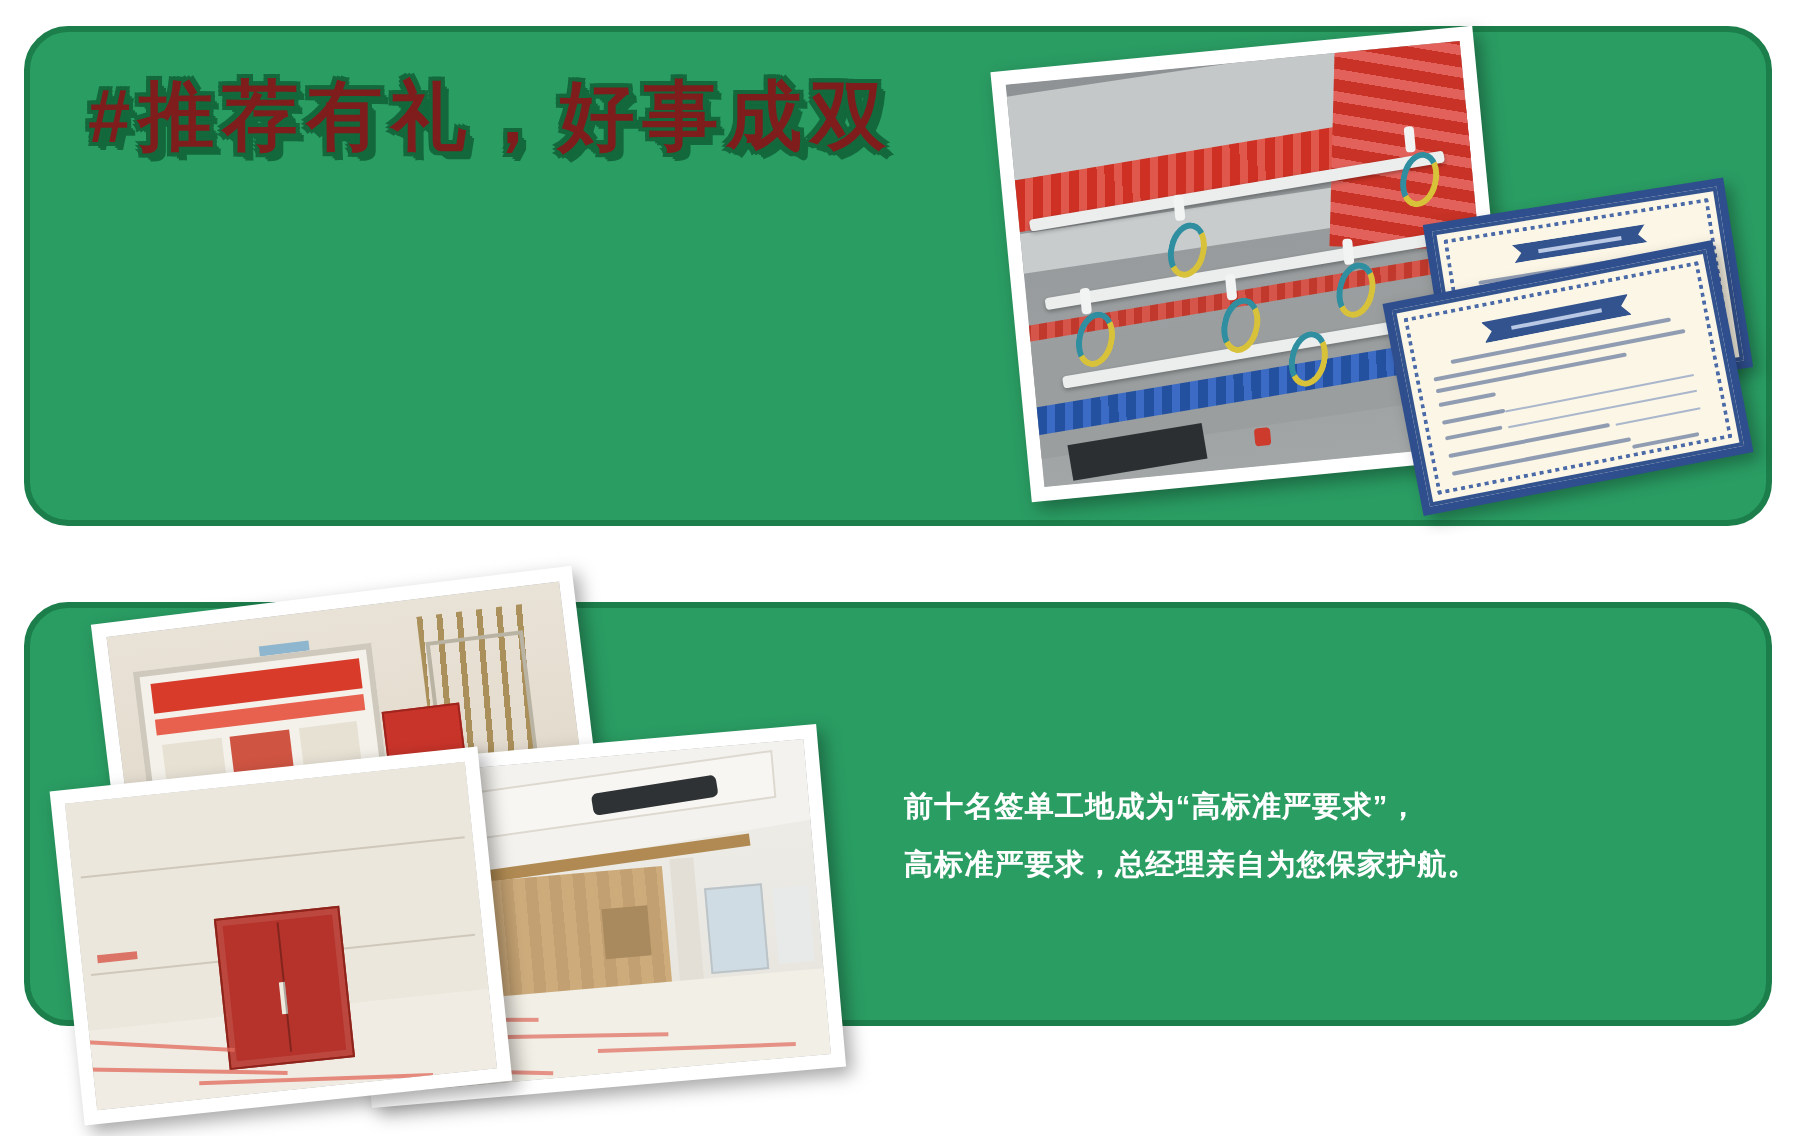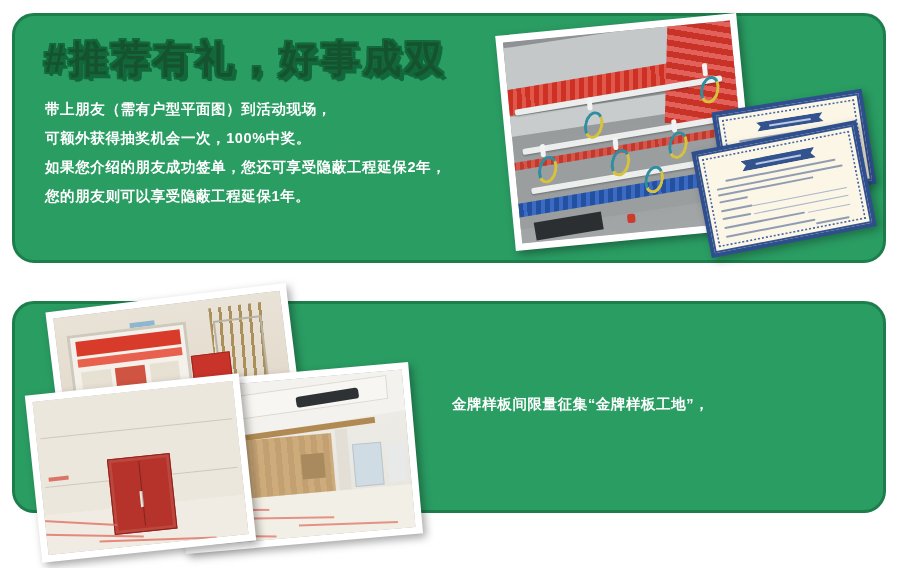--- a/index.html
+++ b/index.html
@@ -19,21 +19,21 @@
   }
   #panel-1{ left:12px; top:13px; width:874px; height:250px; }
   #panel-2{ left:12px; top:301px; width:874px; height:212px; }
 
   
   .headline{
     position:absolute;
     font-size:38px;
     font-weight:bold;
     letter-spacing:4px;
-    color:#14532d;
+    color:#7f1d1d;
     white-space:nowrap;
     line-height:1;
     text-shadow:
       2px 0 0 #13683c, -2px 0 0 #13683c, 0 2px 0 #13683c, 0 -2px 0 #13683c,
       2px 2px 0 #13683c, -2px 2px 0 #13683c, 2px -2px 0 #13683c, -2px -2px 0 #13683c,
       3px 3px 0 #13683c, 4px 4px 0 #13683c;
   }
   #headline-1{ left:44px; top:40px; }
   #headline-2{ left:455px; top:332px; }
 
@@ -247,26 +247,20 @@
 </style>
 </head>
 <body>
 
 <div class="stage">
 
   <div class="panel" id="panel-1"></div>
 
   <div class="headline" id="headline-1">#推荐有礼，好事成双</div>
 
-  <div class="bodycopy" id="body-1">
-    <span class="line">带上朋友（需有户型平面图）到活动现场，</span>
-    <span class="line">可额外获得抽奖机会一次，100%中奖。</span>
-    <span class="line">如果您介绍的朋友成功签单，您还可享受隐蔽工程延保2年，</span>
-    <span class="line">您的朋友则可以享受隐蔽工程延保1年。</span>
-  </div>
 
   <div class="photo" id="photo-pipes">
     <div class="inner">
       <div class="pipes">
         <div class="slab s1"></div>
         <div class="redband"></div>
         <div class="slab s2"></div>
         <div class="redcluster"></div>
         <div class="slab s3"></div>
         <div class="redband2"></div>
@@ -329,21 +323,22 @@
       <div class="rule" style="left:62%;top:78%;width:28%;"></div>
       <div class="txt" style="left:8%;top:86%;width:58%;"></div>
       <div class="txt" style="left:66%;top:91%;width:22%;"></div>
     </div>
   </div>
 
   <div class="panel" id="panel-2"></div>
 
 
   <div class="bodycopy" id="body-2">
-    <span class="line">金牌样板间限量征集“金牌样板工地”，</span>
+    <span class="line">前十名签单工地成为“高标准严要求”，</span>
+    <span class="line">高标准严要求，总经理亲自为您保家护航。</span>
   </div>
 
   <div class="photo" id="photo-showroom">
     <div class="inner">
       <div class="showroom">
         <div class="poles"></div>
         <div class="rack"></div>
         <div class="window"></div>
         <div class="board">
           <div class="hdr"></div>

